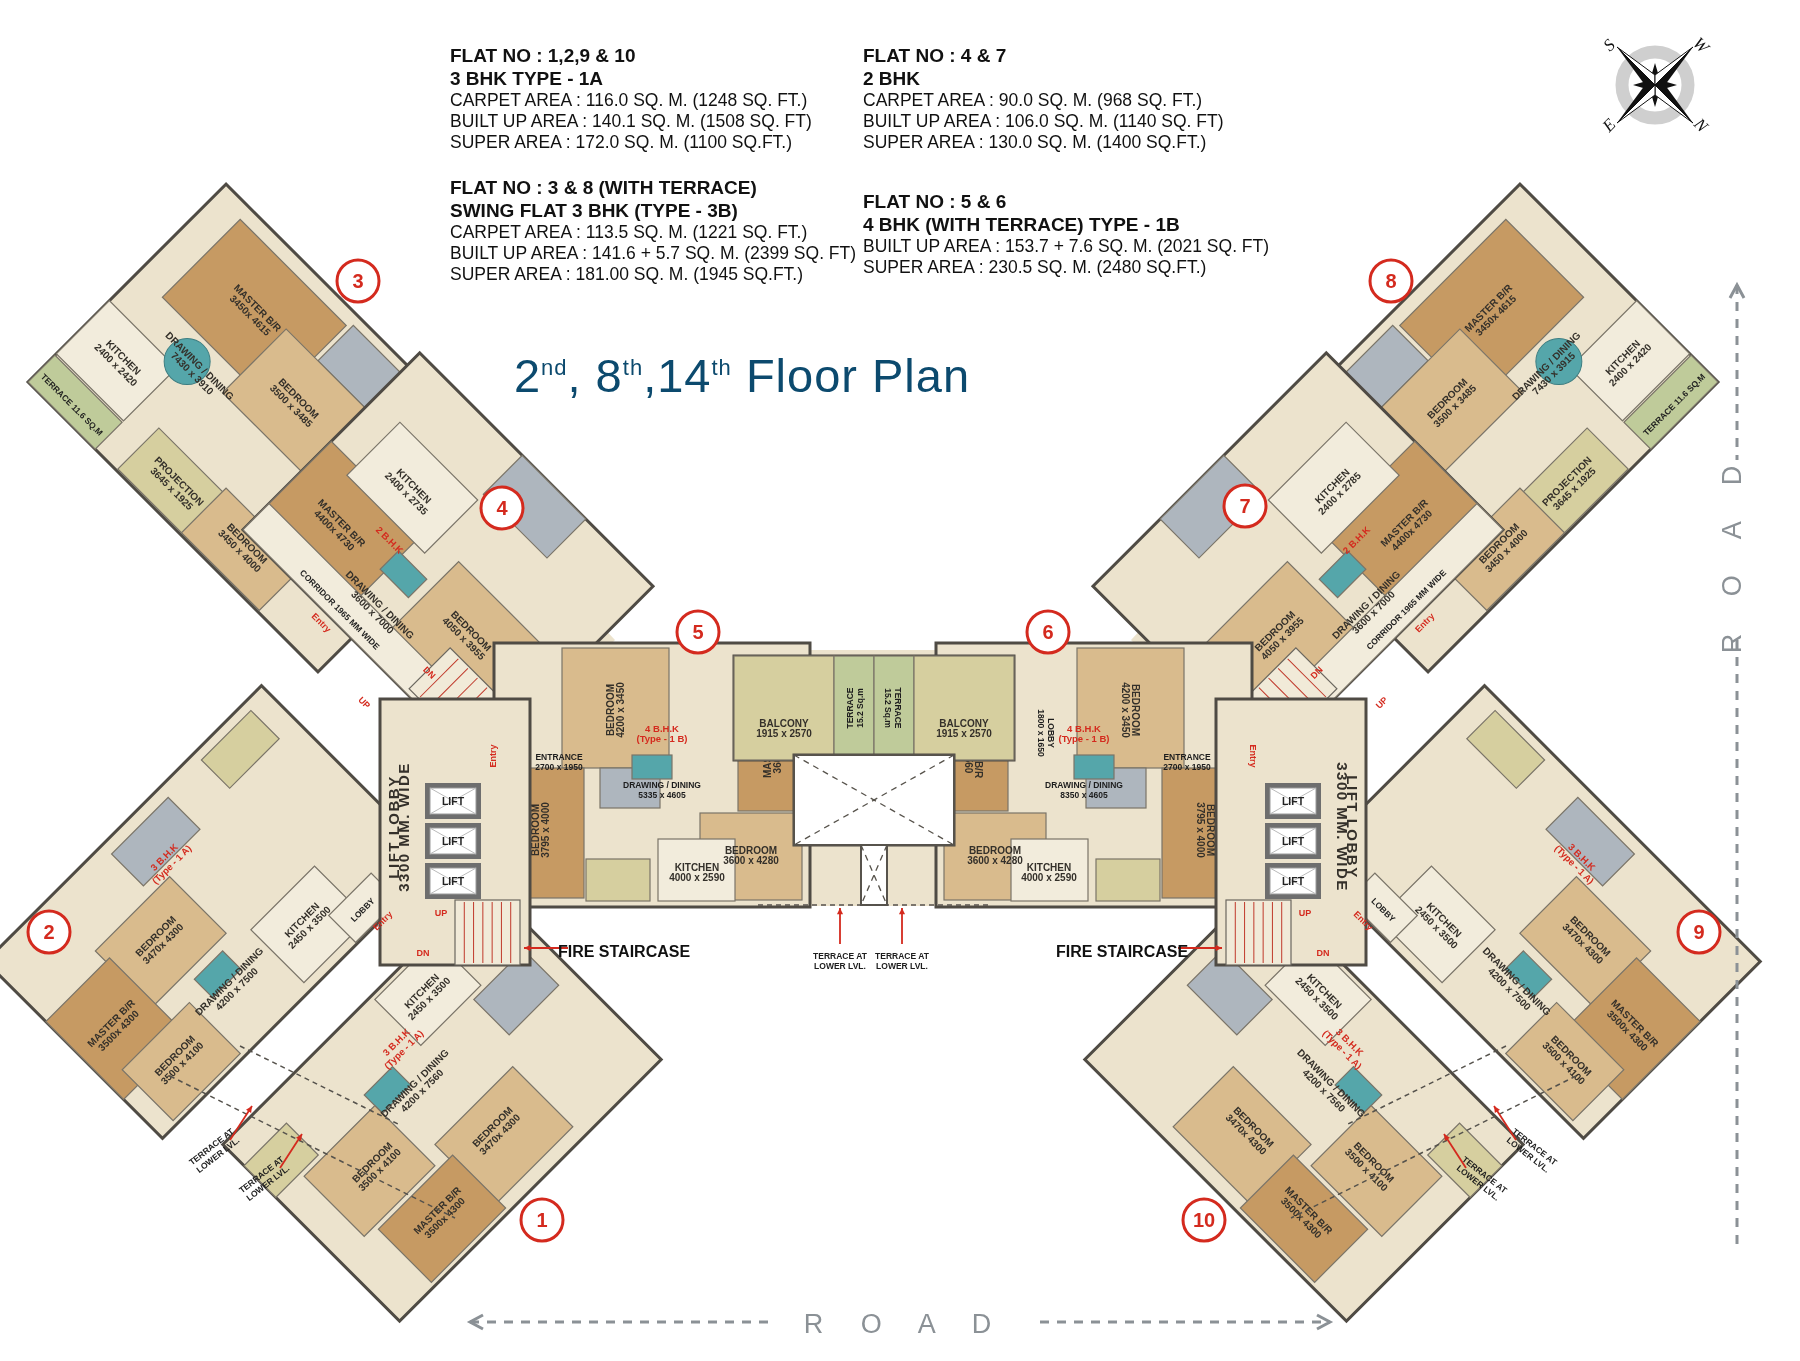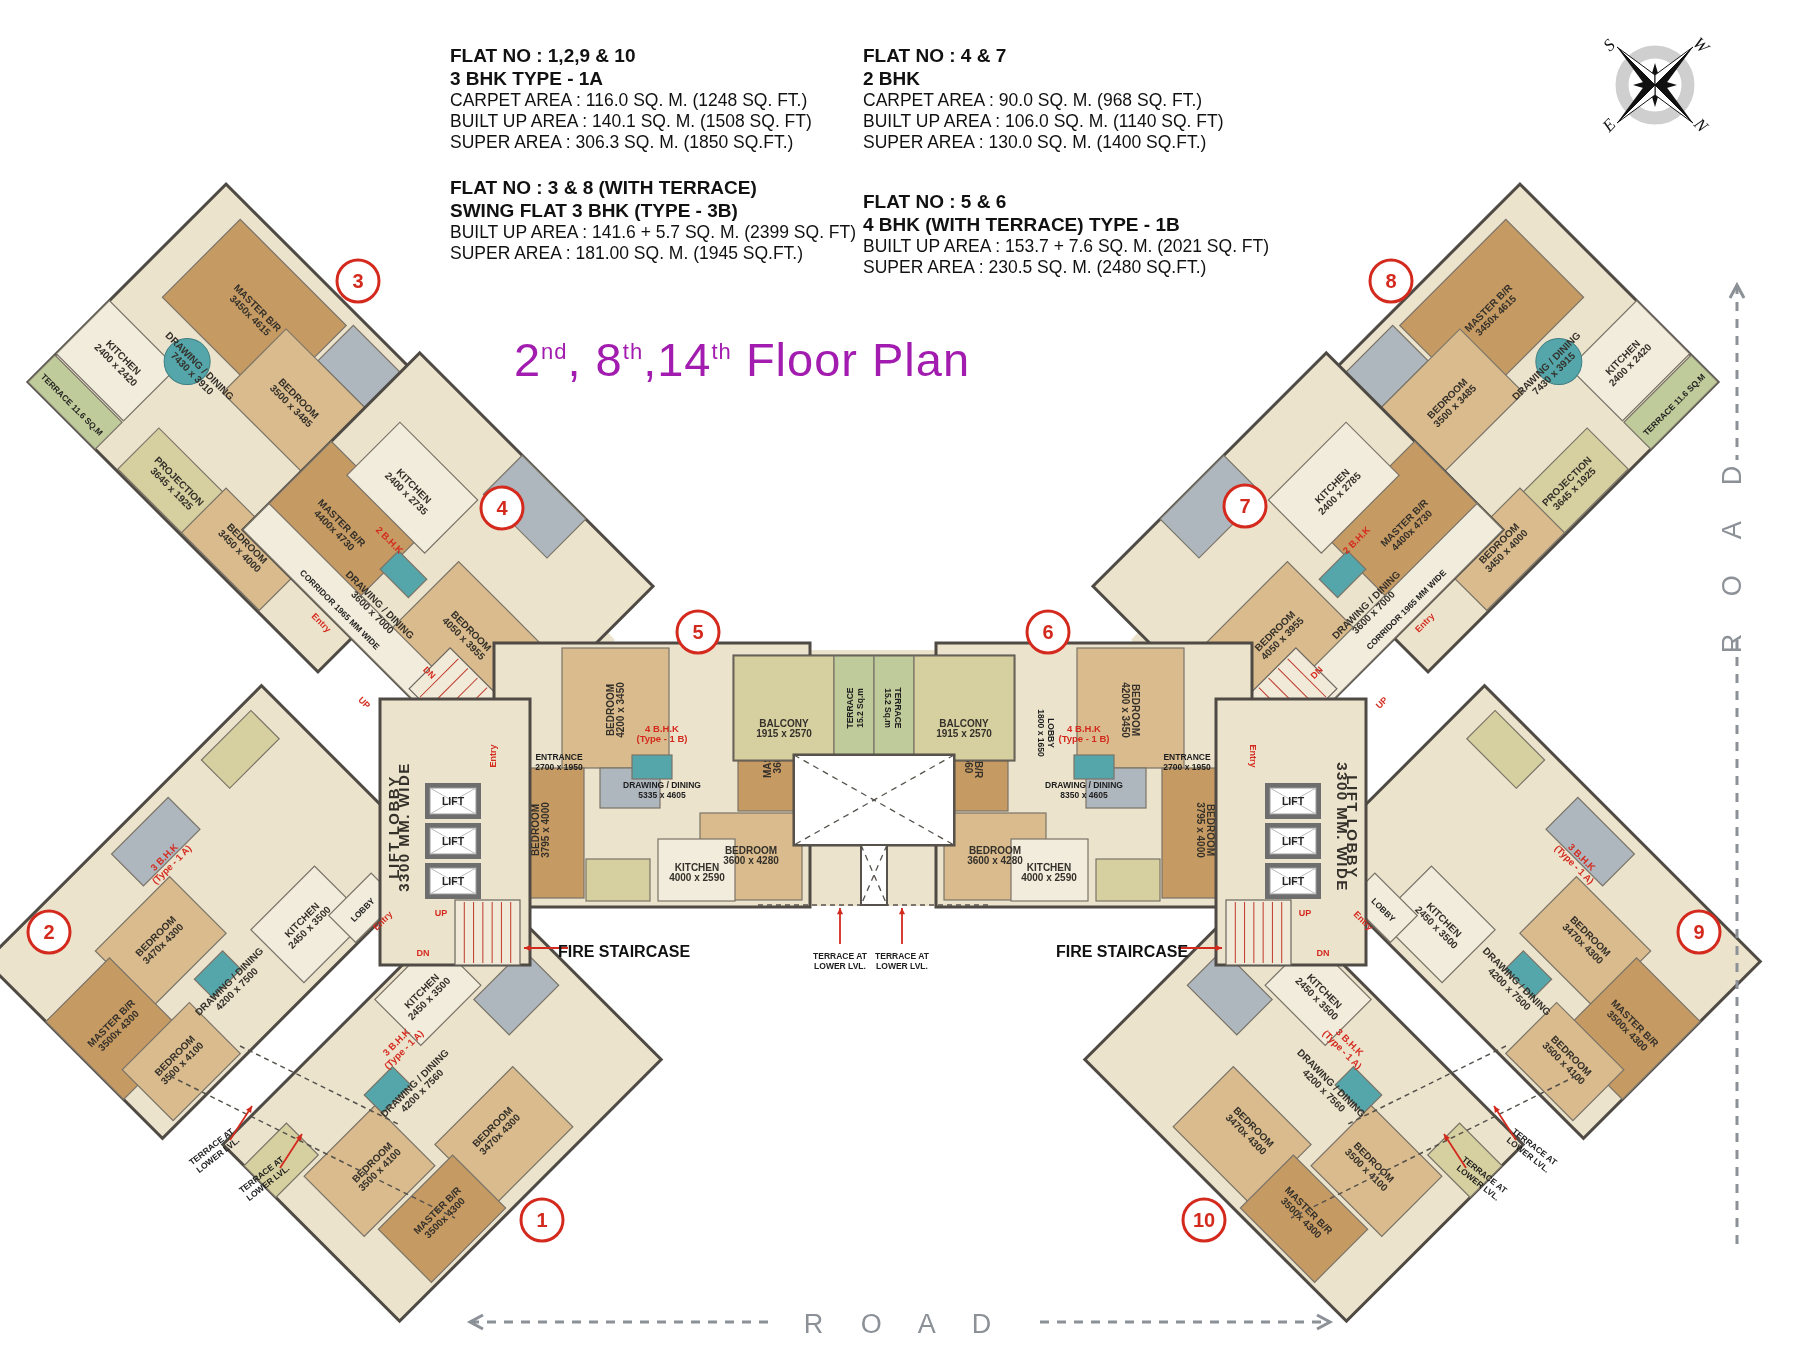--- a/index.html
+++ b/index.html
@@ -2,22 +2,22 @@
 <html><head>
 <meta charset="utf-8">
 <style>
   html,body{margin:0;padding:0;background:#fff;}
   #stage{position:relative;width:1800px;height:1361px;background:#ffffff;overflow:hidden;
          font-family:"Liberation Sans",sans-serif;}
   #plan-svg{position:absolute;left:0;top:0;}
   .spec{position:absolute;width:520px;text-align:left;color:#111;}
   .spec .h{font-weight:bold;font-size:19px;line-height:23px;}
   .spec .ln{font-size:17.5px;line-height:21px;}
-  #title{position:absolute;left:432px;top:332px;width:620px;text-align:center;
-         font-size:47px;color:#a21caf;letter-spacing:1px;}
+  #title{position:absolute;left:432px;top:348px;width:620px;text-align:center;
+         font-size:47px;color:#0c4a6e;letter-spacing:1px;}
   #title sup{font-size:22px;}
   
   .t-lab{font:bold 10px "Liberation Sans",sans-serif;fill:#34302a;}
   .t-red{font:bold 9.5px "Liberation Sans",sans-serif;fill:#d42a1e;}
   .t-big{font:bold 15px "Liberation Sans",sans-serif;fill:#34302a;letter-spacing:1.5px;}
   .t-sm{font:bold 8.5px "Liberation Sans",sans-serif;fill:#1d1d1d;}
   .t-fs{font:bold 16px "Liberation Sans",sans-serif;fill:#111;}
   .t-entry{font:bold 9px "Liberation Sans",sans-serif;fill:#d42a1e;}
   .t-lift{font:bold 10.5px "Liberation Sans",sans-serif;fill:#222;}
   .t-road{font:27px "Liberation Sans",sans-serif;fill:#8b9196;letter-spacing:15px;}
@@ -403,25 +403,26 @@
         <text transform="translate(-42 44) rotate(-45)" text-anchor="middle" class="t-comp">E</text>
         <text transform="translate(42 44) rotate(45)" text-anchor="middle" class="t-comp">N</text>
       </g>
     </svg>
 
   <div class="spec" style="left:450px;top:44px">
     <div class="h">FLAT NO : 1,2,9 &amp; 10</div>
     <div class="h">3 BHK TYPE  - 1A</div>
     <div class="ln">CARPET AREA : 116.0 SQ. M. (1248 SQ. FT.)</div>
     <div class="ln">BUILT UP AREA : 140.1 SQ. M. (1508 SQ. FT)</div>
-    <div class="ln">SUPER AREA : 306.3 SQ. M. (1850 SQ.FT.)</div>
+    <div class="ln">SUPER AREA : 172.0 SQ. M. (1100 SQ.FT.)</div>
   </div>
   <div class="spec" style="left:450px;top:176px">
     <div class="h">FLAT NO : 3 &amp; 8 (WITH TERRACE)</div>
     <div class="h">SWING FLAT 3 BHK (TYPE  - 3B)</div>
+    <div class="ln">CARPET AREA : 113.5 SQ. M. (1221 SQ. FT.)</div>
     <div class="ln">BUILT UP AREA : 141.6 + 5.7 SQ. M. (2399 SQ. FT)</div>
     <div class="ln">SUPER AREA : 181.00 SQ. M. (1945 SQ.FT.)</div>
   </div>
   <div class="spec" style="left:863px;top:44px">
     <div class="h">FLAT NO : 4 &amp; 7</div>
     <div class="h">2 BHK</div>
     <div class="ln">CARPET AREA : 90.0 SQ. M. (968 SQ. FT.)</div>
     <div class="ln">BUILT UP AREA : 106.0 SQ. M. (1140 SQ. FT)</div>
     <div class="ln">SUPER AREA : 130.0 SQ. M. (1400 SQ.FT.)</div>
   </div>

